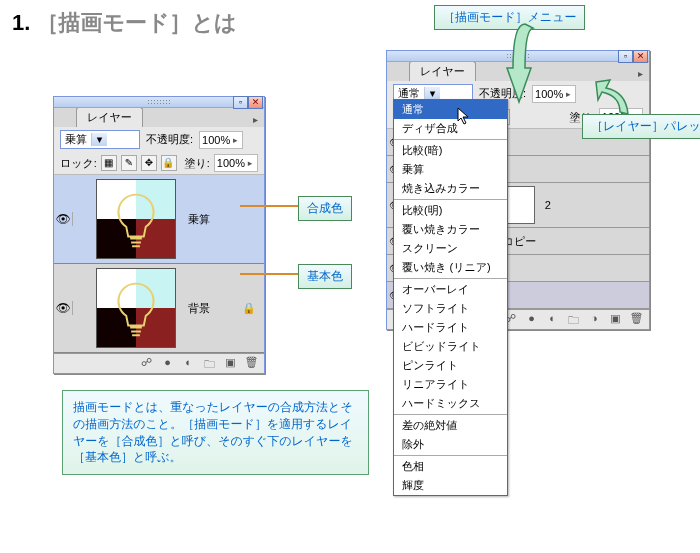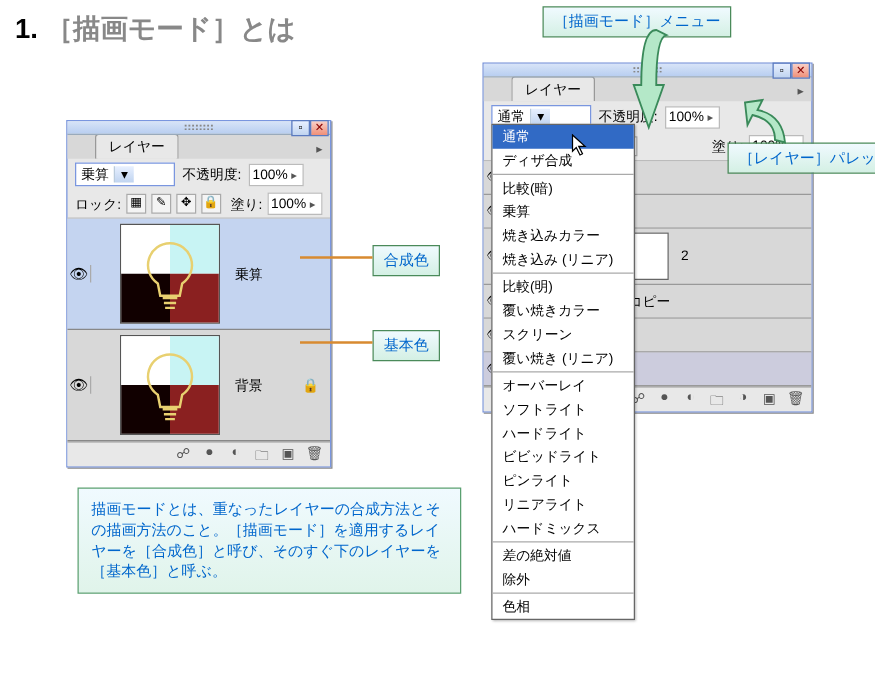--- a/index.html
+++ b/index.html
@@ -441,39 +441,39 @@
   </div>
 </div>
 
 <div class="dropdown" id="dropdown">
     <div class="item sel">通常</div>
     <div class="item">ディザ合成</div>
     <hr>
     <div class="item">比較(暗)</div>
     <div class="item">乗算</div>
     <div class="item">焼き込みカラー</div>
-    <div class="item">焼き込み (リニア)</div>
     <hr>
     <div class="item">比較(明)</div>
     <div class="item">覆い焼きカラー</div>
     <div class="item">スクリーン</div>
     <div class="item">覆い焼き (リニア)</div>
     <hr>
     <div class="item">オーバーレイ</div>
     <div class="item">ソフトライト</div>
     <div class="item">ハードライト</div>
     <div class="item">ビビッドライト</div>
     <div class="item">ピンライト</div>
     <div class="item">リニアライト</div>
     <div class="item">ハードミックス</div>
     <hr>
     <div class="item">差の絶対値</div>
     <div class="item">除外</div>
     <hr>
     <div class="item">色相</div>
+    <div class="item">輝度</div>
   </div>
 
 <svg class="cursor-arrow" viewBox="0 0 14 18">
   <path d="M1 1 L1 14 L4 11 L7 17 L9 16 L6 10 L11 10 Z" fill="#fff" stroke="#000"></path>
 </svg>
 
 <svg class="big-arrow" style="left:505px; top:22px; width:42px; height:95px;" viewBox="0 0 42 95">
   <path d="M20 2 Q8 2 8 46 L2 46 L14 80 L26 46 L20 46 Q20 8 28 6 Z" fill="#b4e8c8" stroke="#3a8a5a" stroke-width="1.5"></path>
 </svg>
 

